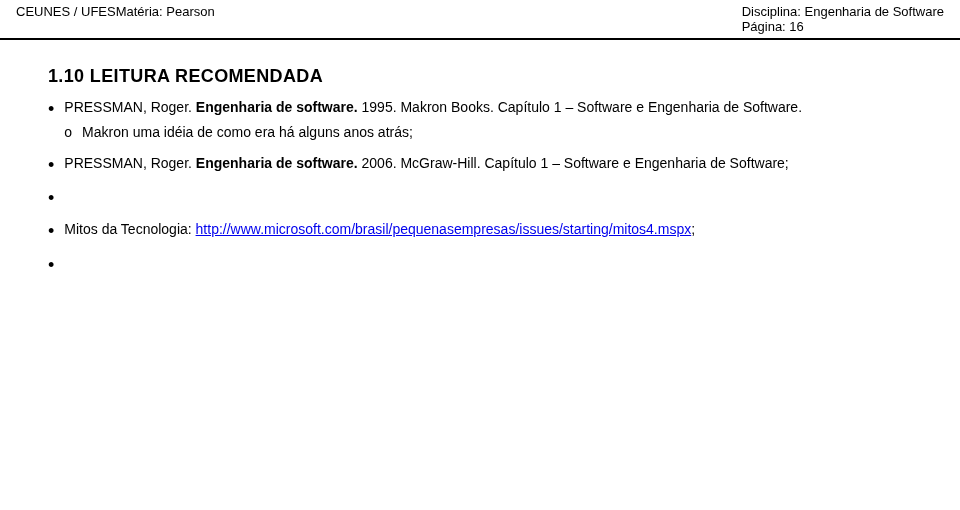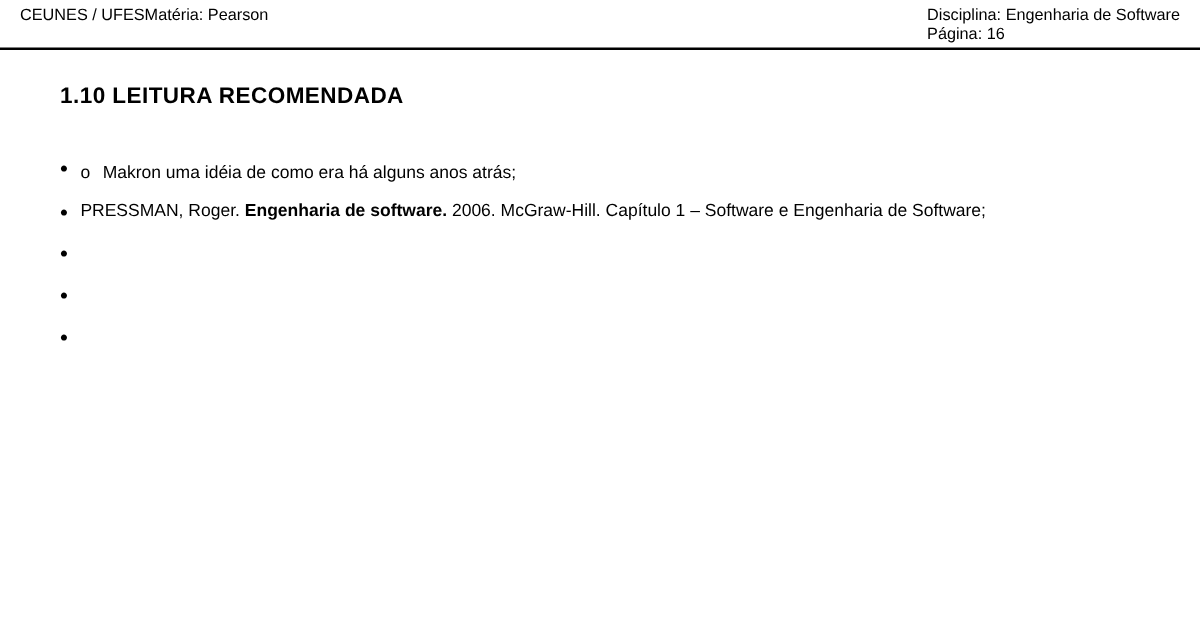--- a/index.html
+++ b/index.html
@@ -30,21 +30,21 @@
       text-align: left;
     }
 
     .content {
       padding: 16px 48px 16px 48px;
     }
 
     .section-title {
       font-size: 18px;
       font-weight: bold;
-      margin-bottom: 36px;
+      margin-bottom: 10px;
       margin-top: 10px;
       letter-spacing: 0.02em;
     }
 
     .section-title .num {
       font-weight: bold;
     }
 
     .section-title .title-text {
       font-variant: small-caps;
@@ -127,20 +127,21 @@
     <span class="num">1.10</span>
     <span> </span>
     <span class="title-text">Leitura Recomendada</span>
   </div>
 
   <ul class="bullet-list">
 
     <li>
       <span class="bullet">•</span>
       <div class="item-content">
+        <span>PRESSMAN, Roger. <strong>Engenharia de software.</strong> 1995. Makron Books. Capítulo 1 – Software e Engenharia de Software.</span>
         <ul class="sub-list">
           <li>
             <span class="sub-bullet">o</span>
             <span>Makron uma idéia de como era há alguns anos atrás;</span>
           </li>
         </ul>
       </div>
     </li>
 
     <li>
@@ -149,20 +150,23 @@
         <span>PRESSMAN, Roger. <strong>Engenharia de software.</strong> 2006. McGraw-Hill. Capítulo 1 – Software e Engenharia de Software;</span>
       </div>
     </li>
 
     <li>
       <span class="bullet">•</span>
     </li>
 
     <li>
       <span class="bullet">•</span>
+      <div class="item-content">
+        <span>Mitos da Tecnologia: <a class="link" href="#">http://www.microsoft.com/brasil/pequenasempresas/issues/starting/mitos4.mspx</a>;</span>
+      </div>
     </li>
 
     <li>
       <span class="bullet">•</span>
       <div class="item-content">
         <br>
       </div>
     </li>
 
   </ul>

